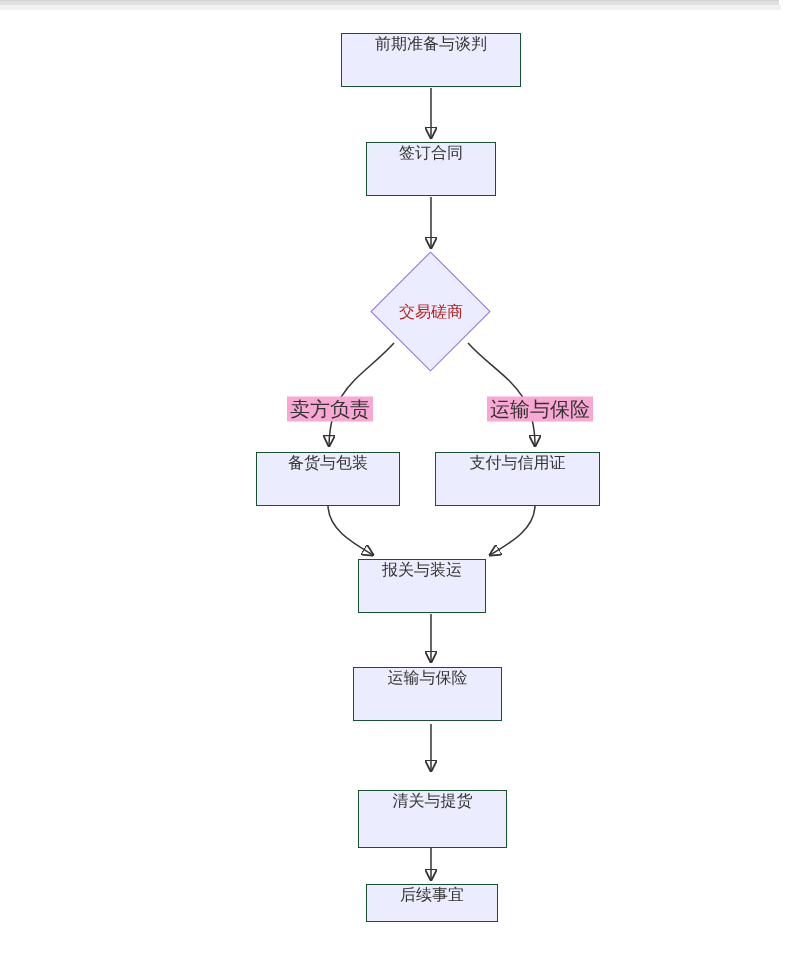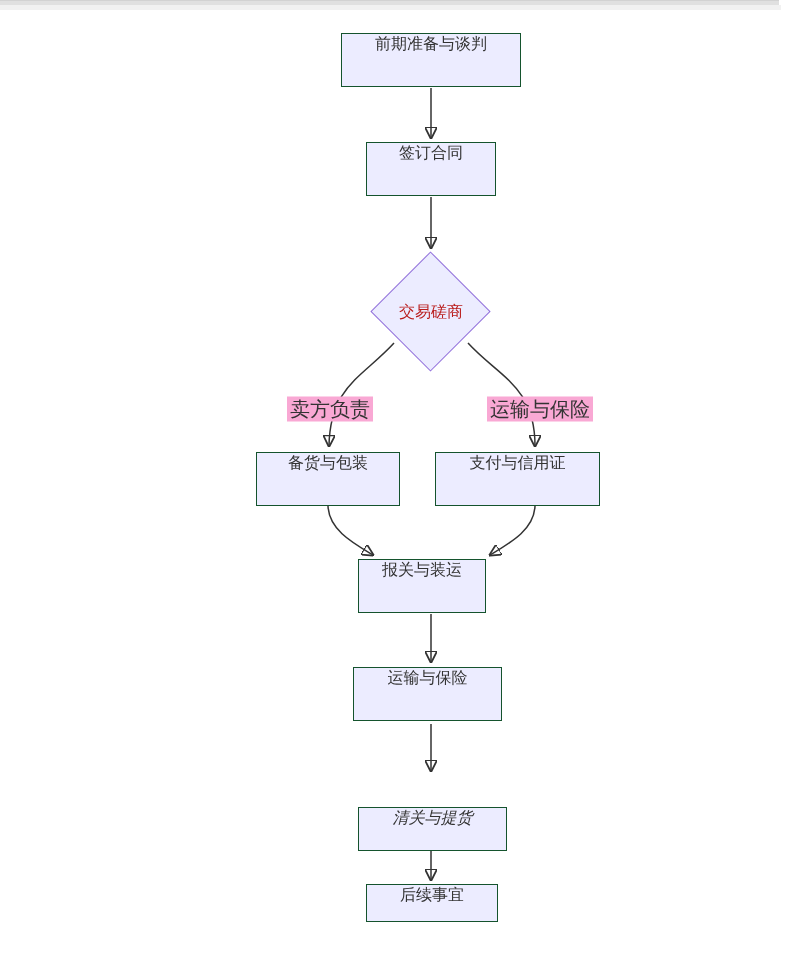--- a/index.html
+++ b/index.html
@@ -48,21 +48,21 @@
     font-size: 16px;
     line-height: 1.2;
     text-align: center;
   }
   .n-prep      { left: 341px; top: 33px;  width: 180px; height: 54px; }
   .n-contract  { left: 366px; top: 142px; width: 130px; height: 54px; }
   .n-stock     { left: 256px; top: 452px; width: 144px; height: 54px; }
   .n-payment   { left: 435px; top: 452px; width: 165px; height: 54px; }
   .n-customs   { left: 358px; top: 559px; width: 128px; height: 54px; }
   .n-transport { left: 353px; top: 667px; width: 149px; height: 54px; }
-  .n-clearance { left: 358px; top: 807px; width: 149px; height: 44px; font-style: italic; }
+  .n-clearance { left: 358px; top: 790px; width: 149px; height: 58px; }
   .n-followup  { left: 366px; top: 884px; width: 132px; height: 38px; }
   
   .diamond-wrap {
     position: absolute;
     left: 371px; top: 252px;
     width: 120px; height: 120px;
   }
   .diamond-shape {
     position: absolute;
     left: 17px; top: 17px;

